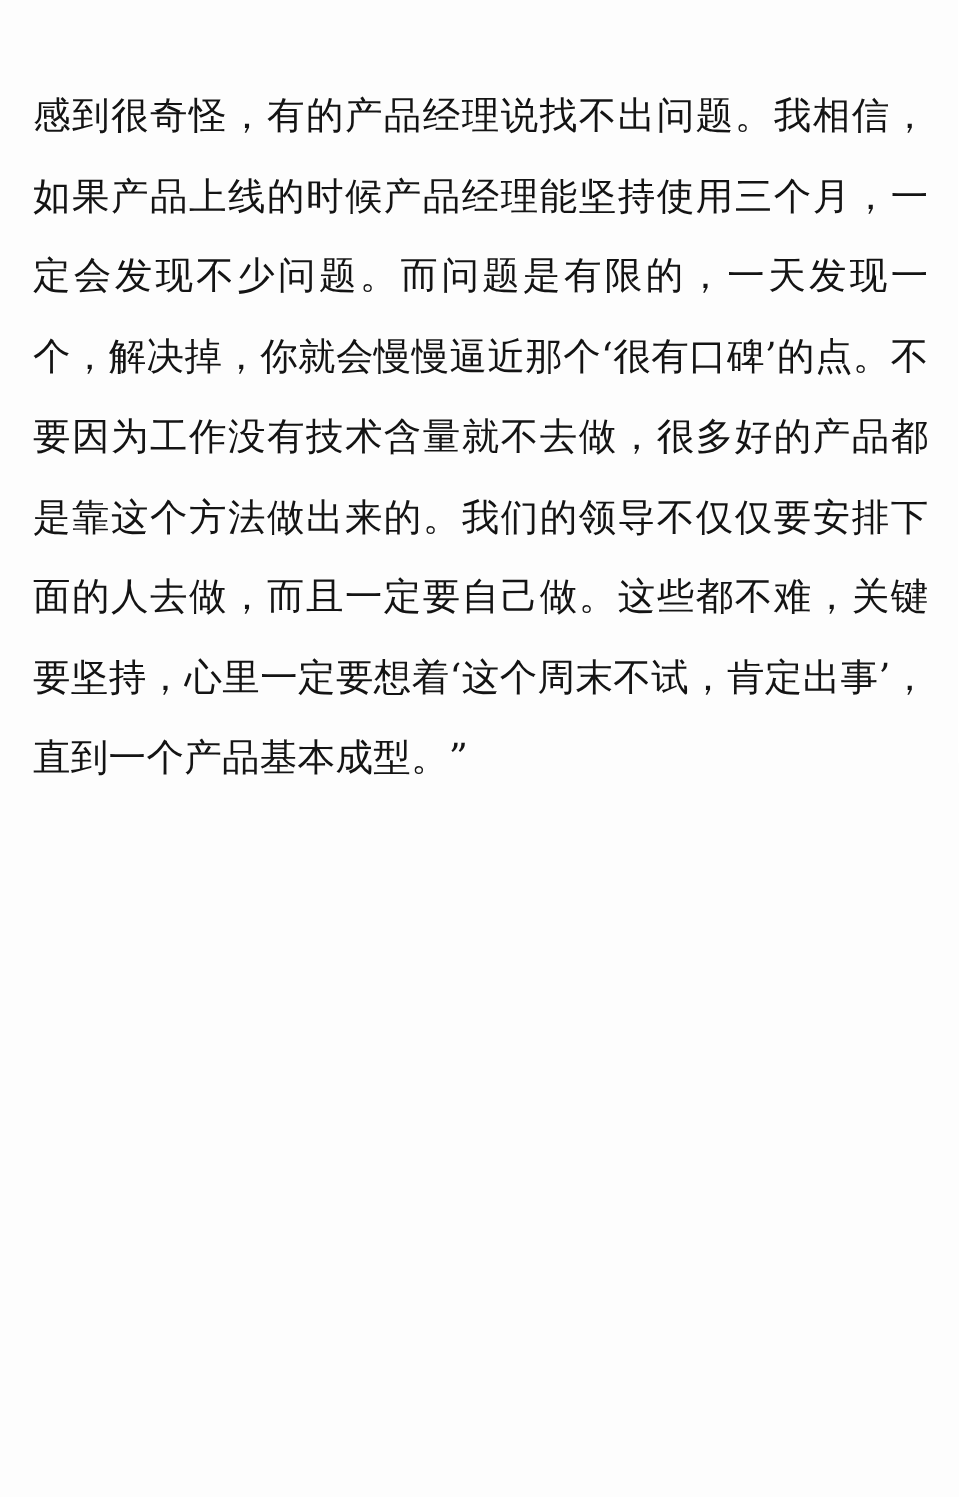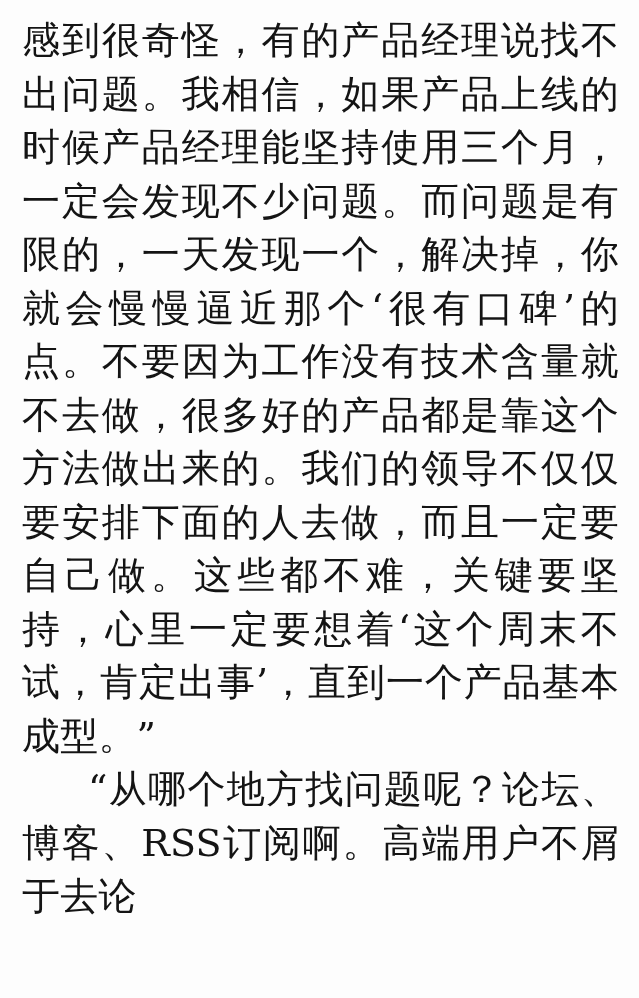--- a/index.html
+++ b/index.html
@@ -16,26 +16,27 @@
   #page {
     position: relative;
     width: 639px;
     height: 998px;
     background: #fdfdfd;
     box-sizing: border-box;
     padding: 14px 20px 0 22px;
   }
   .text-body {
     font-family: "DejaVu Serif", serif;
-    font-size: 38px;
+    font-size: 25px;
     line-height: 53.5px;
     color: #141414;
     text-align: justify;
     text-justify: inter-character;
     letter-spacing: 0.2px;
+    margin-top: 36px;
   }
   .para {
     margin: 0;
     padding: 0;
   }
   .para + .para {
     margin-top: 0;
   }
   .indent {
     text-indent: 62px;
@@ -47,15 +48,14 @@
   .clip-bottom {
     overflow: hidden;
   }
 </style>
 </head>
 <body>
 
 <div id="page">
   <div class="text-body">
     <p class="para">感到很奇怪，有的产品经理说找不出问题。我相信，如果产品上线的时候产品经理能坚持使用三个月，一定会发现不少问题。而问题是有限的，一天发现一个，解决掉，你就会慢慢逼近那个‘很有口碑’的点。不要因为工作没有技术含量就不去做，很多好的产品都是靠这个方法做出来的。我们的领导不仅仅要安排下面的人去做，而且一定要自己做。这些都不难，关键要坚持，心里一定要想着‘这个周末不试，肯定出事’，直到一个产品基本成型。”</p>
-    <p class="para indent-small clip-bottom">“从哪个地方找问题呢？论坛、博客、RSS订阅啊。高端用户不屑于去论</p>
   </div>
 </div>
 
 </body></html>

